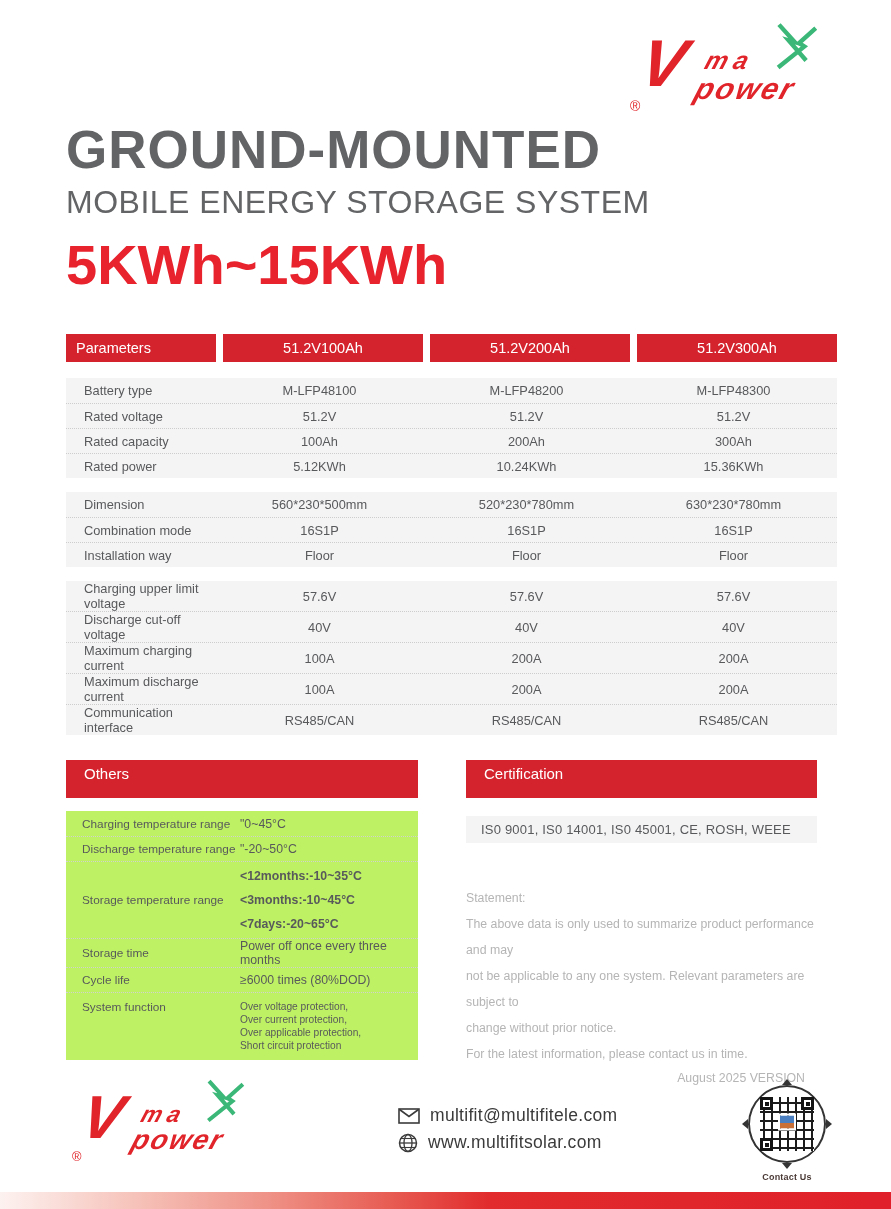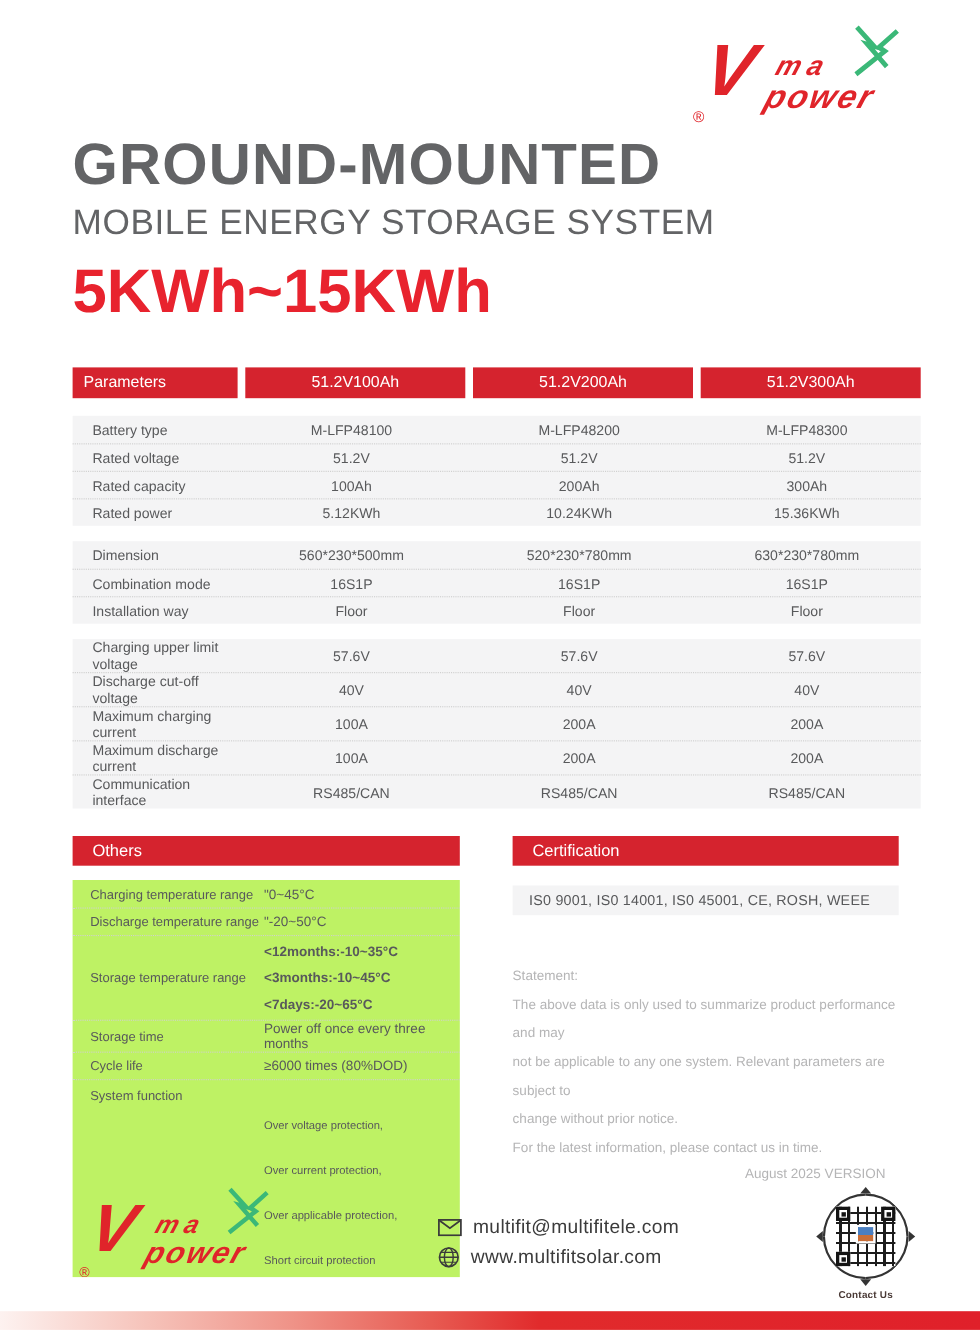--- a/index.html
+++ b/index.html
@@ -30,32 +30,32 @@
   .hd { background:#d5232e; color:#fff; font-size:14.5px; height:28px; line-height:28px; text-align:center; }
   .hd.first { text-align:left; padding-left:10px; }
   .spec-group { background:#f4f4f5; margin-top:14px; }
   .spec-group.g1 { margin-top:16px; }
   .s-row { display:grid; grid-template-columns:150px 1fr 1fr 1fr; align-items:center; min-height:25px; }
   .s-row + .s-row { border-top:1px dotted #cdcdcd; }
   .s-label { padding-left:18px; font-size:12.8px; color:#58595b; }
   .s-val { text-align:center; font-size:12.8px; color:#58595b; }
 
   
-  .section-bar { background:#d5232e; color:#fff; font-size:15px; height:27px; line-height:27px; padding-left:18px; }
+  .section-bar { background:#d5232e; color:#fff; font-size:15px; height:38px; line-height:27px; padding-left:18px; }
 
   
   .others { position:absolute; left:66px; top:760px; width:352px; }
   .others-table { margin-top:13px; background:#bef264; }
   .o-row { display:flex; align-items:center; min-height:25px; }
   .o-row + .o-row { border-top:1px dotted #d0d0d0; }
   .o-label { width:174px; padding-left:16px; font-size:11.8px; color:#58595b; flex:none; }
   .o-val { font-size:12.3px; color:#58595b; }
   .o-val.multi div { line-height:24px;font-weight:bold; }
   .o-row.tall { padding:2px 0; }
-  .o-val.small div { font-size:10.2px; line-height:13px;margin-top:28px; }
+  .o-val.small div { font-size:10.2px; line-height:13px; }
   .o-row.func { align-items:flex-start; padding:7px 0 8px 0; }
 
   
   .cert { position:absolute; left:466px; top:760px; width:351px; }
   .cert-row { margin-top:18px; background:#f4f4f5; height:27px; line-height:27px; padding-left:15px; font-size:13px; color:#58595b; letter-spacing:0.2px; }
   .statement { margin-top:42px; color:#b5b5b6; font-size:12.3px; }
   .statement .st-line { line-height:26px; }
   .statement .heading { line-height:26px; }
   .version { text-align:right; color:#b5b5b6; font-size:12.3px; margin-top:4px; padding-right:12px; }
 

